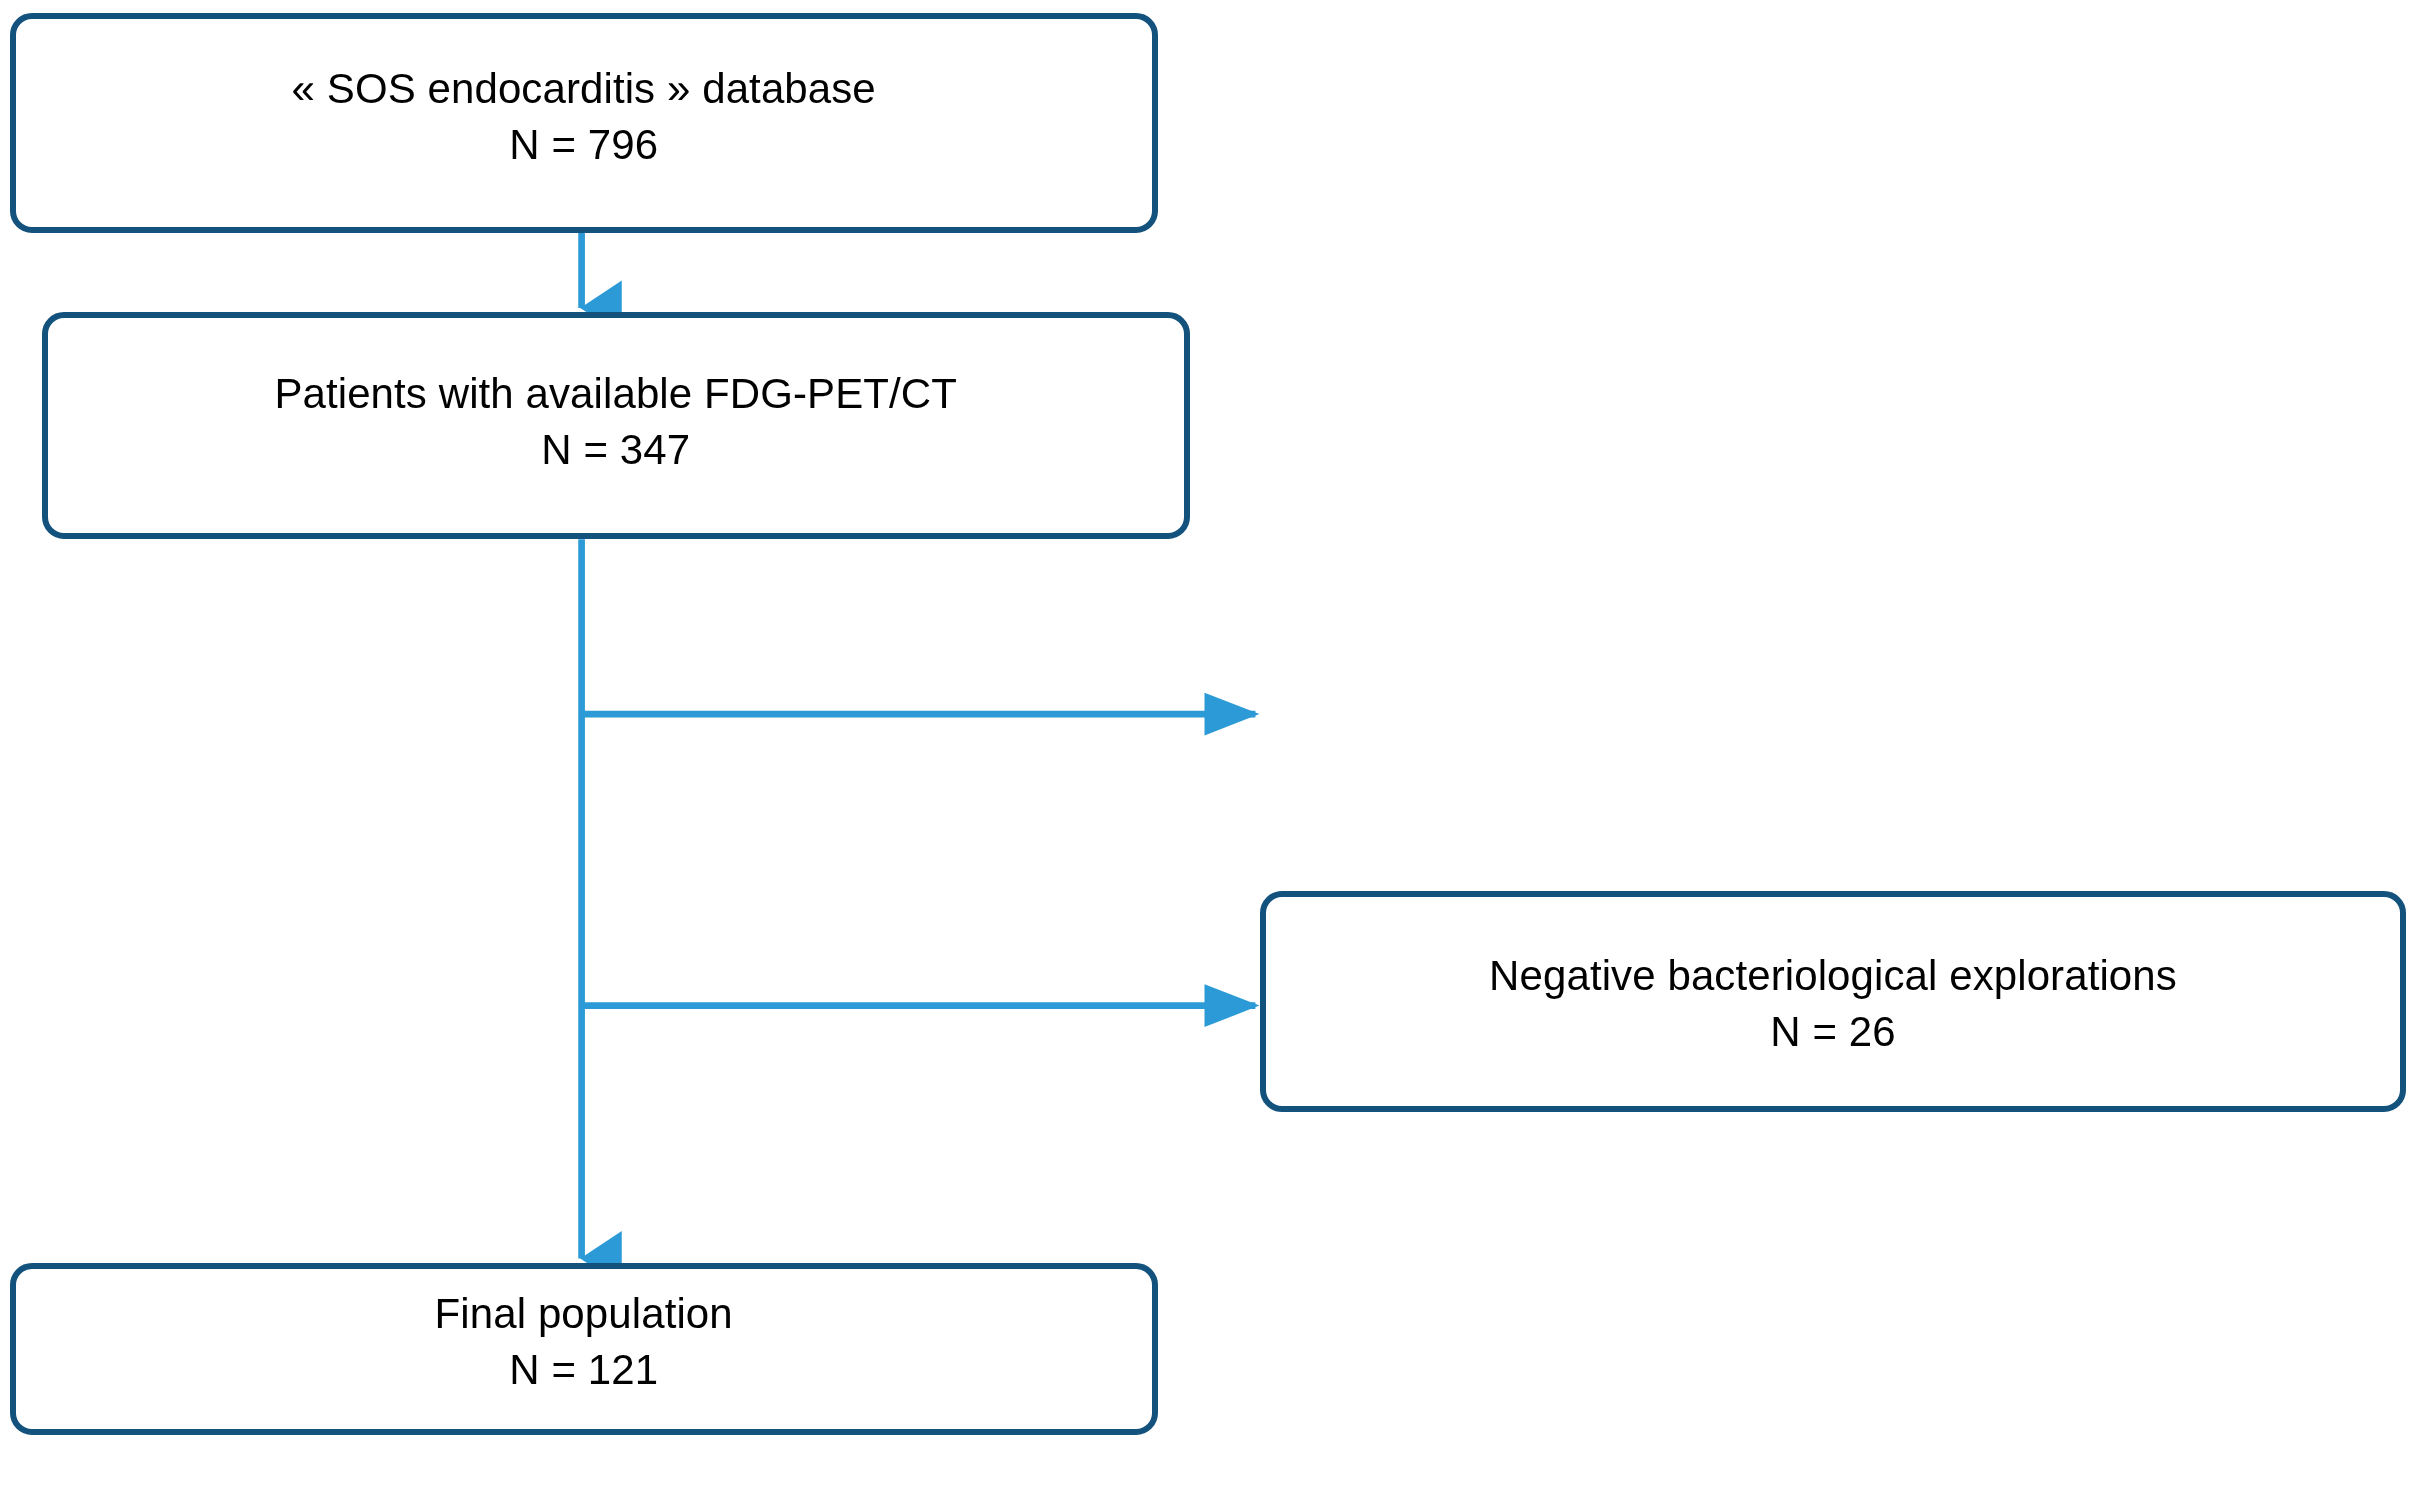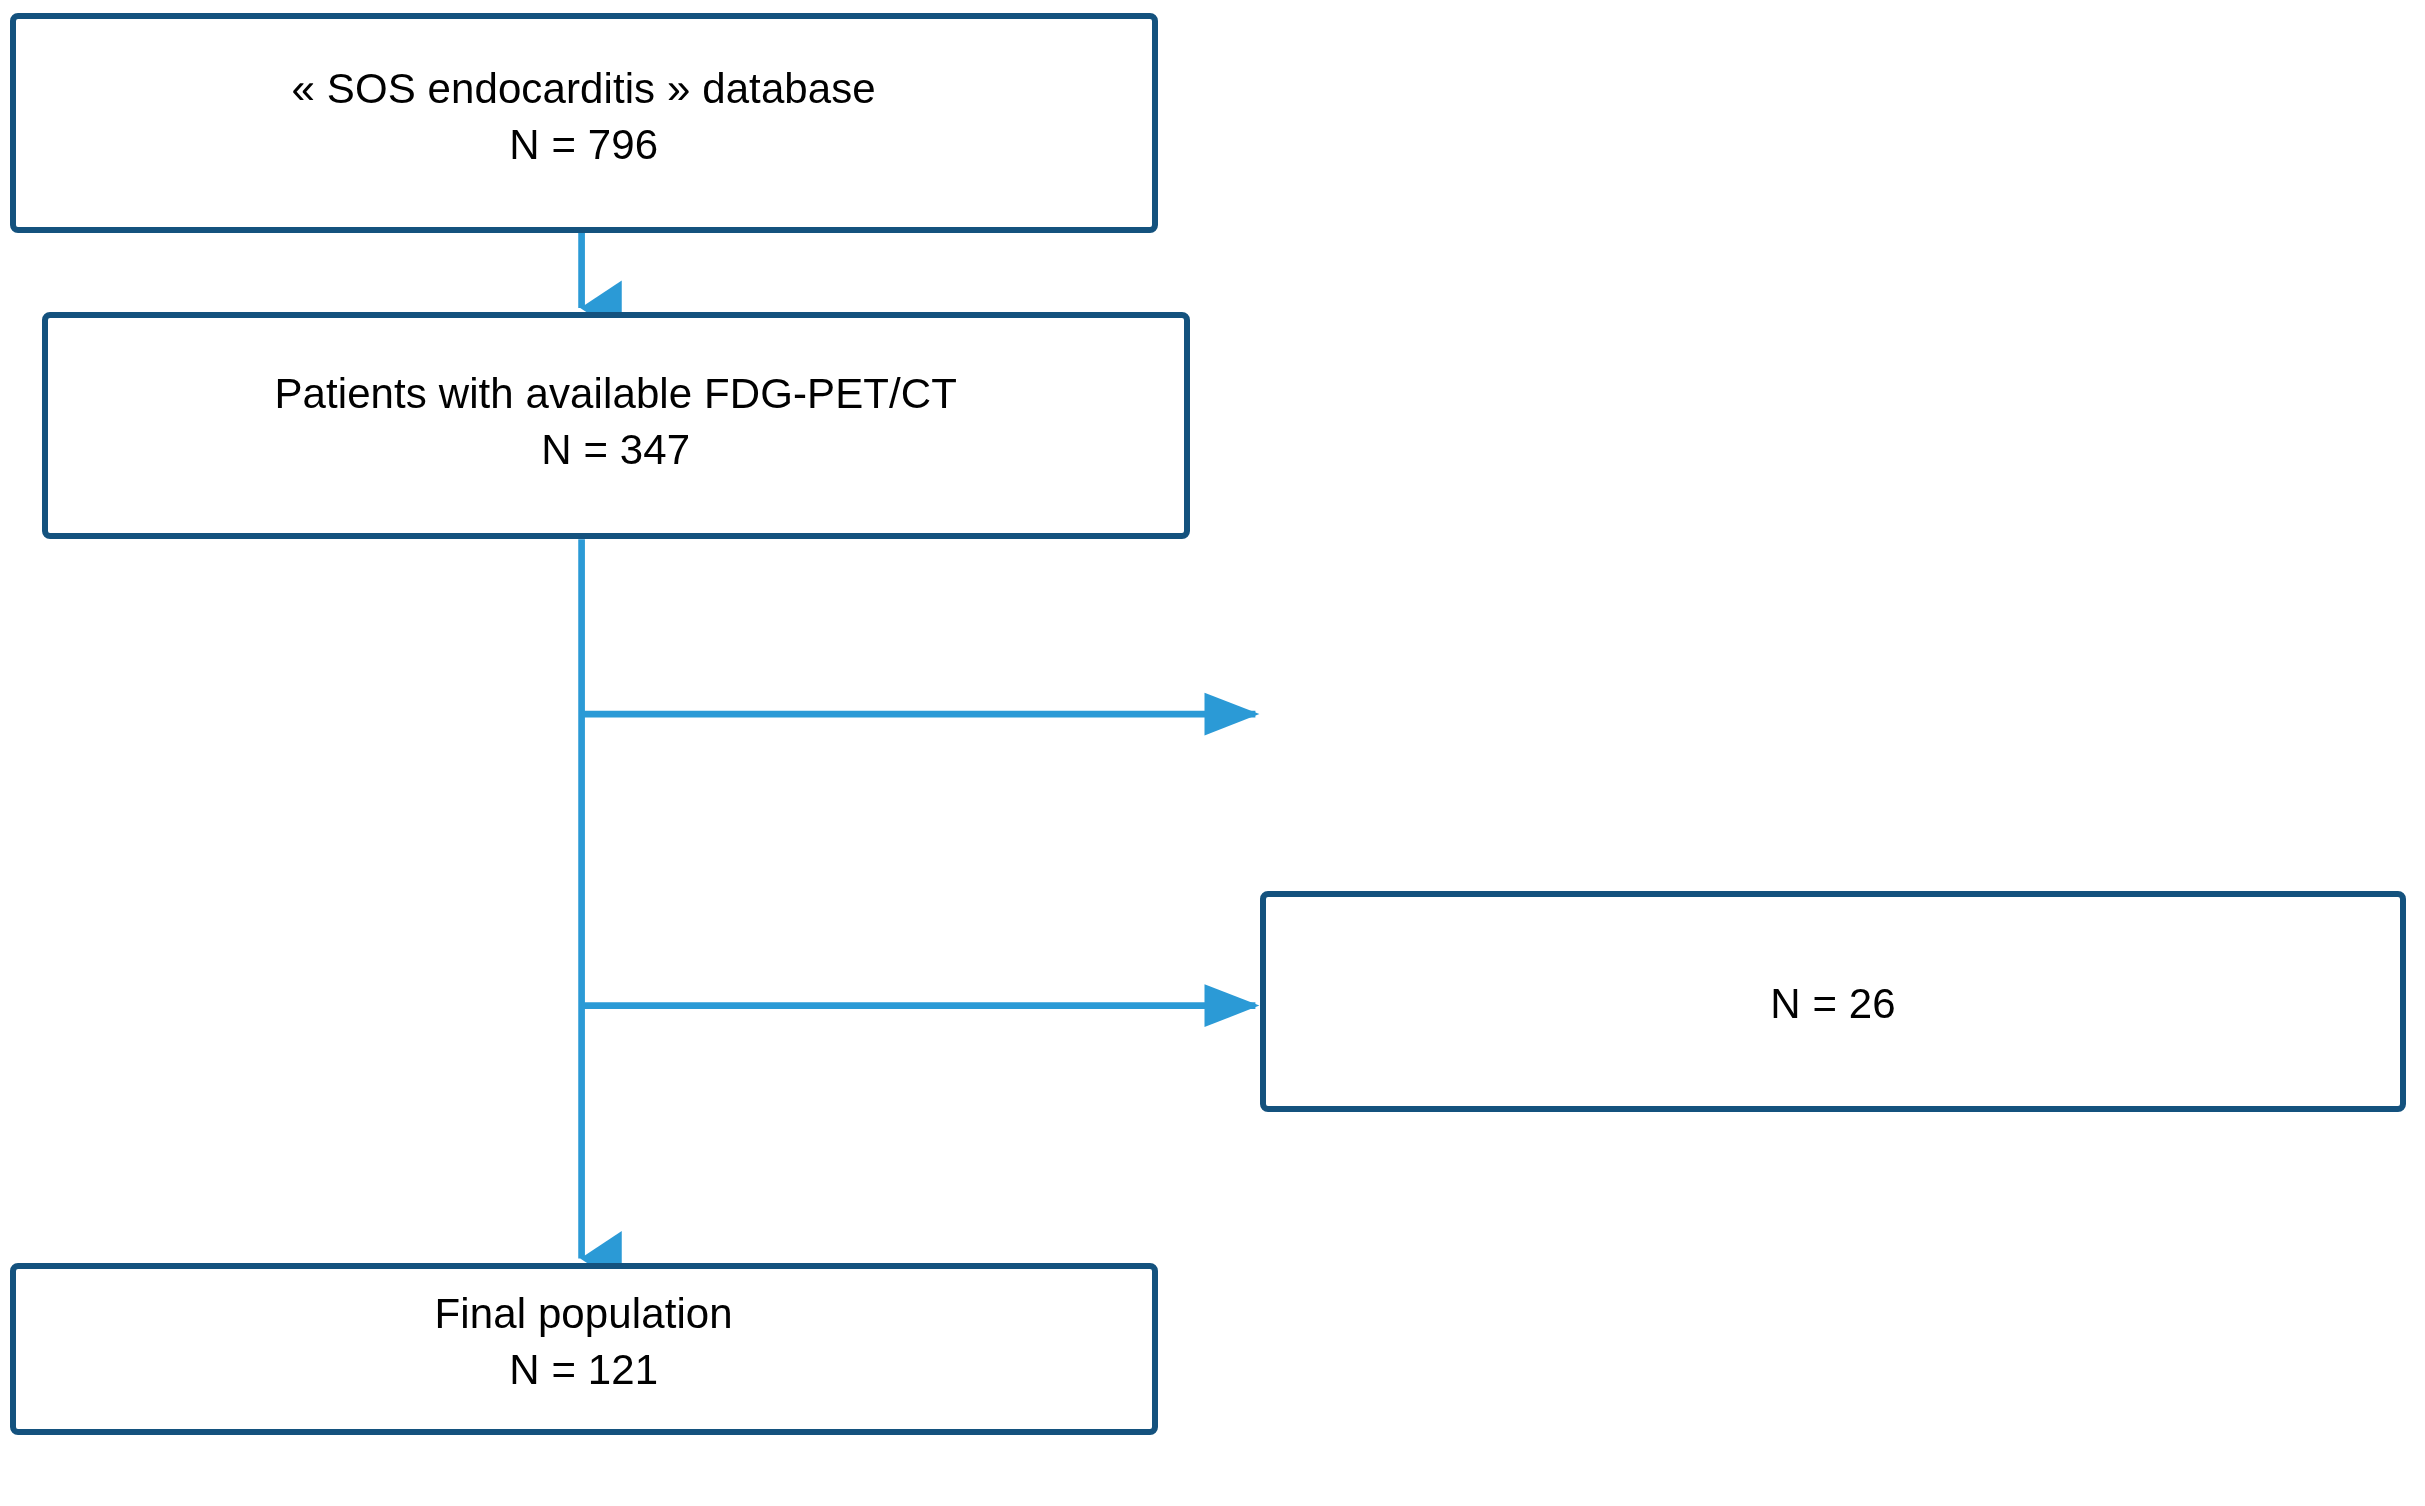--- a/index.html
+++ b/index.html
@@ -16,21 +16,21 @@
     height: 1507px;
     background: #ffffff;
     overflow: hidden;
   }
 
   
   .node {
     position: absolute;
     box-sizing: border-box;
     border: 6.7px solid #14527e;
-    border-radius: 8px;
+    border-radius: 22px;
     background: #ffffff;
     display: flex;
     flex-direction: column;
     align-items: center;
     justify-content: center;
   }
   .node-line {
     color: #010101;
     font-size: 42px;
     line-height: 1.33;
@@ -97,20 +97,21 @@
   <div class="node" id="node-pet">
     <div class="node-text">
       <div class="node-line">Patients with available FDG-PET/CT</div>
       <div class="node-line">N = 347</div>
     </div>
   </div>
 
 
   <div class="node" id="node-negative">
     <div class="node-text">
+      <div class="node-line">Negative bacteriological explorations</div>
       <div class="node-line">N = 26</div>
     </div>
   </div>
 
   <div class="node" id="node-final">
     <div class="node-text">
       <div class="node-line">Final population</div>
       <div class="node-line">N = 121</div>
     </div>
   </div>

